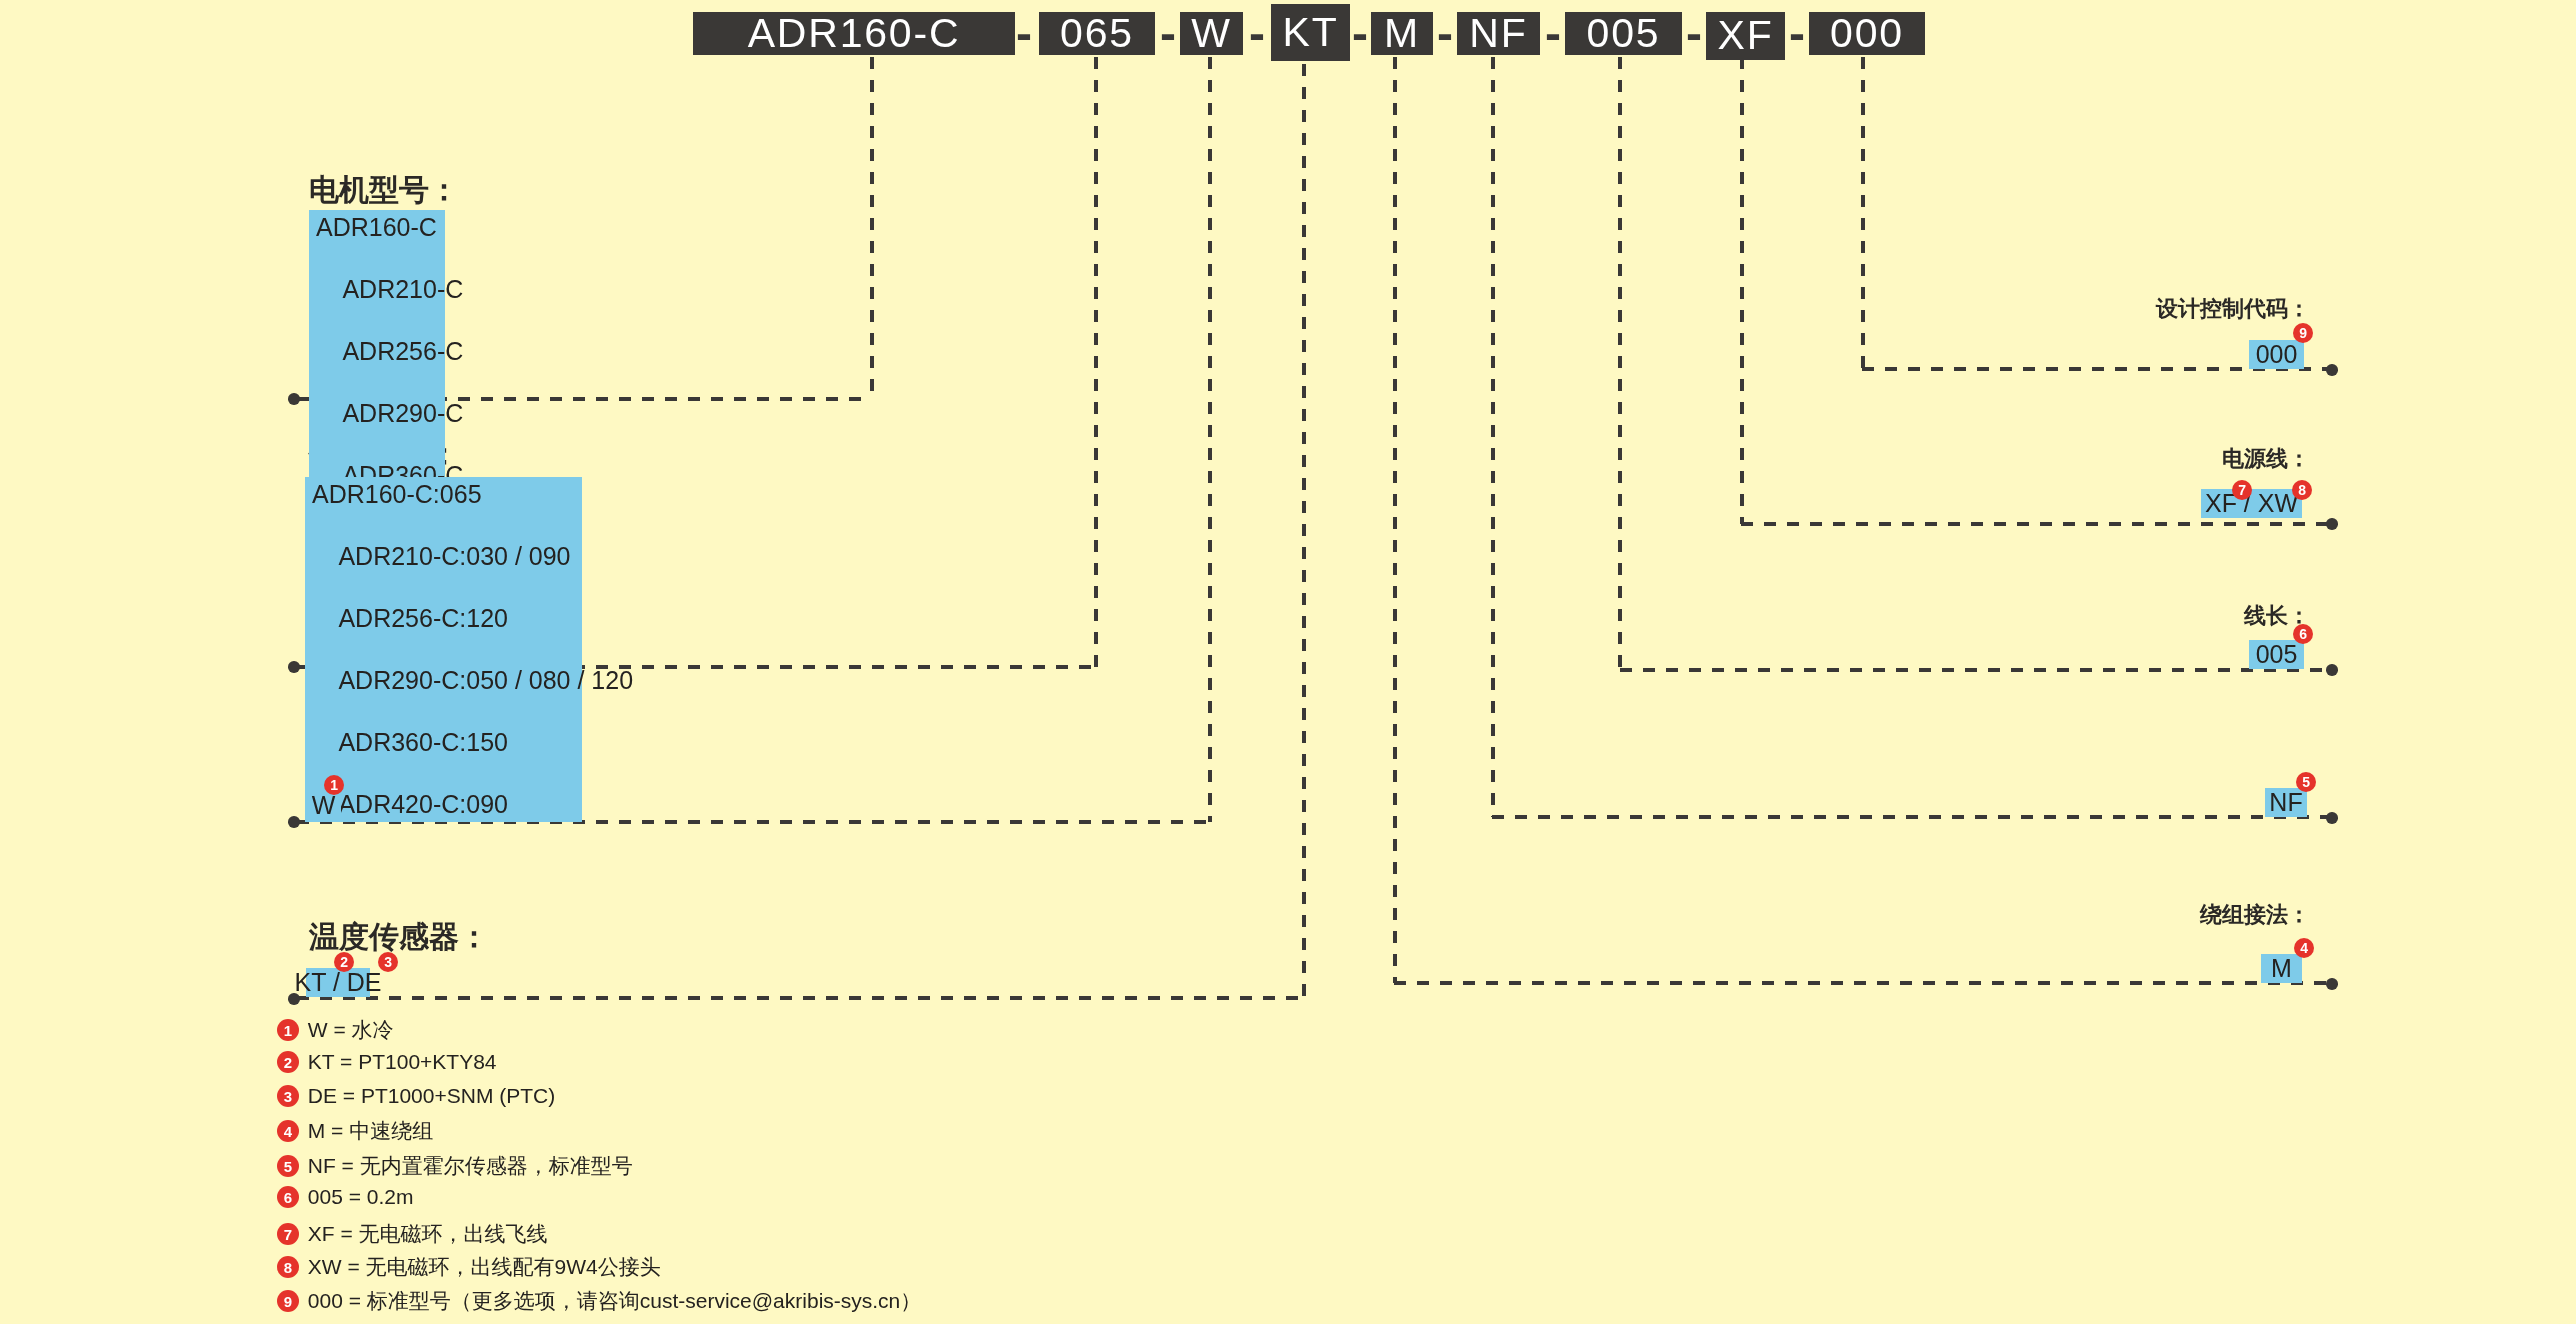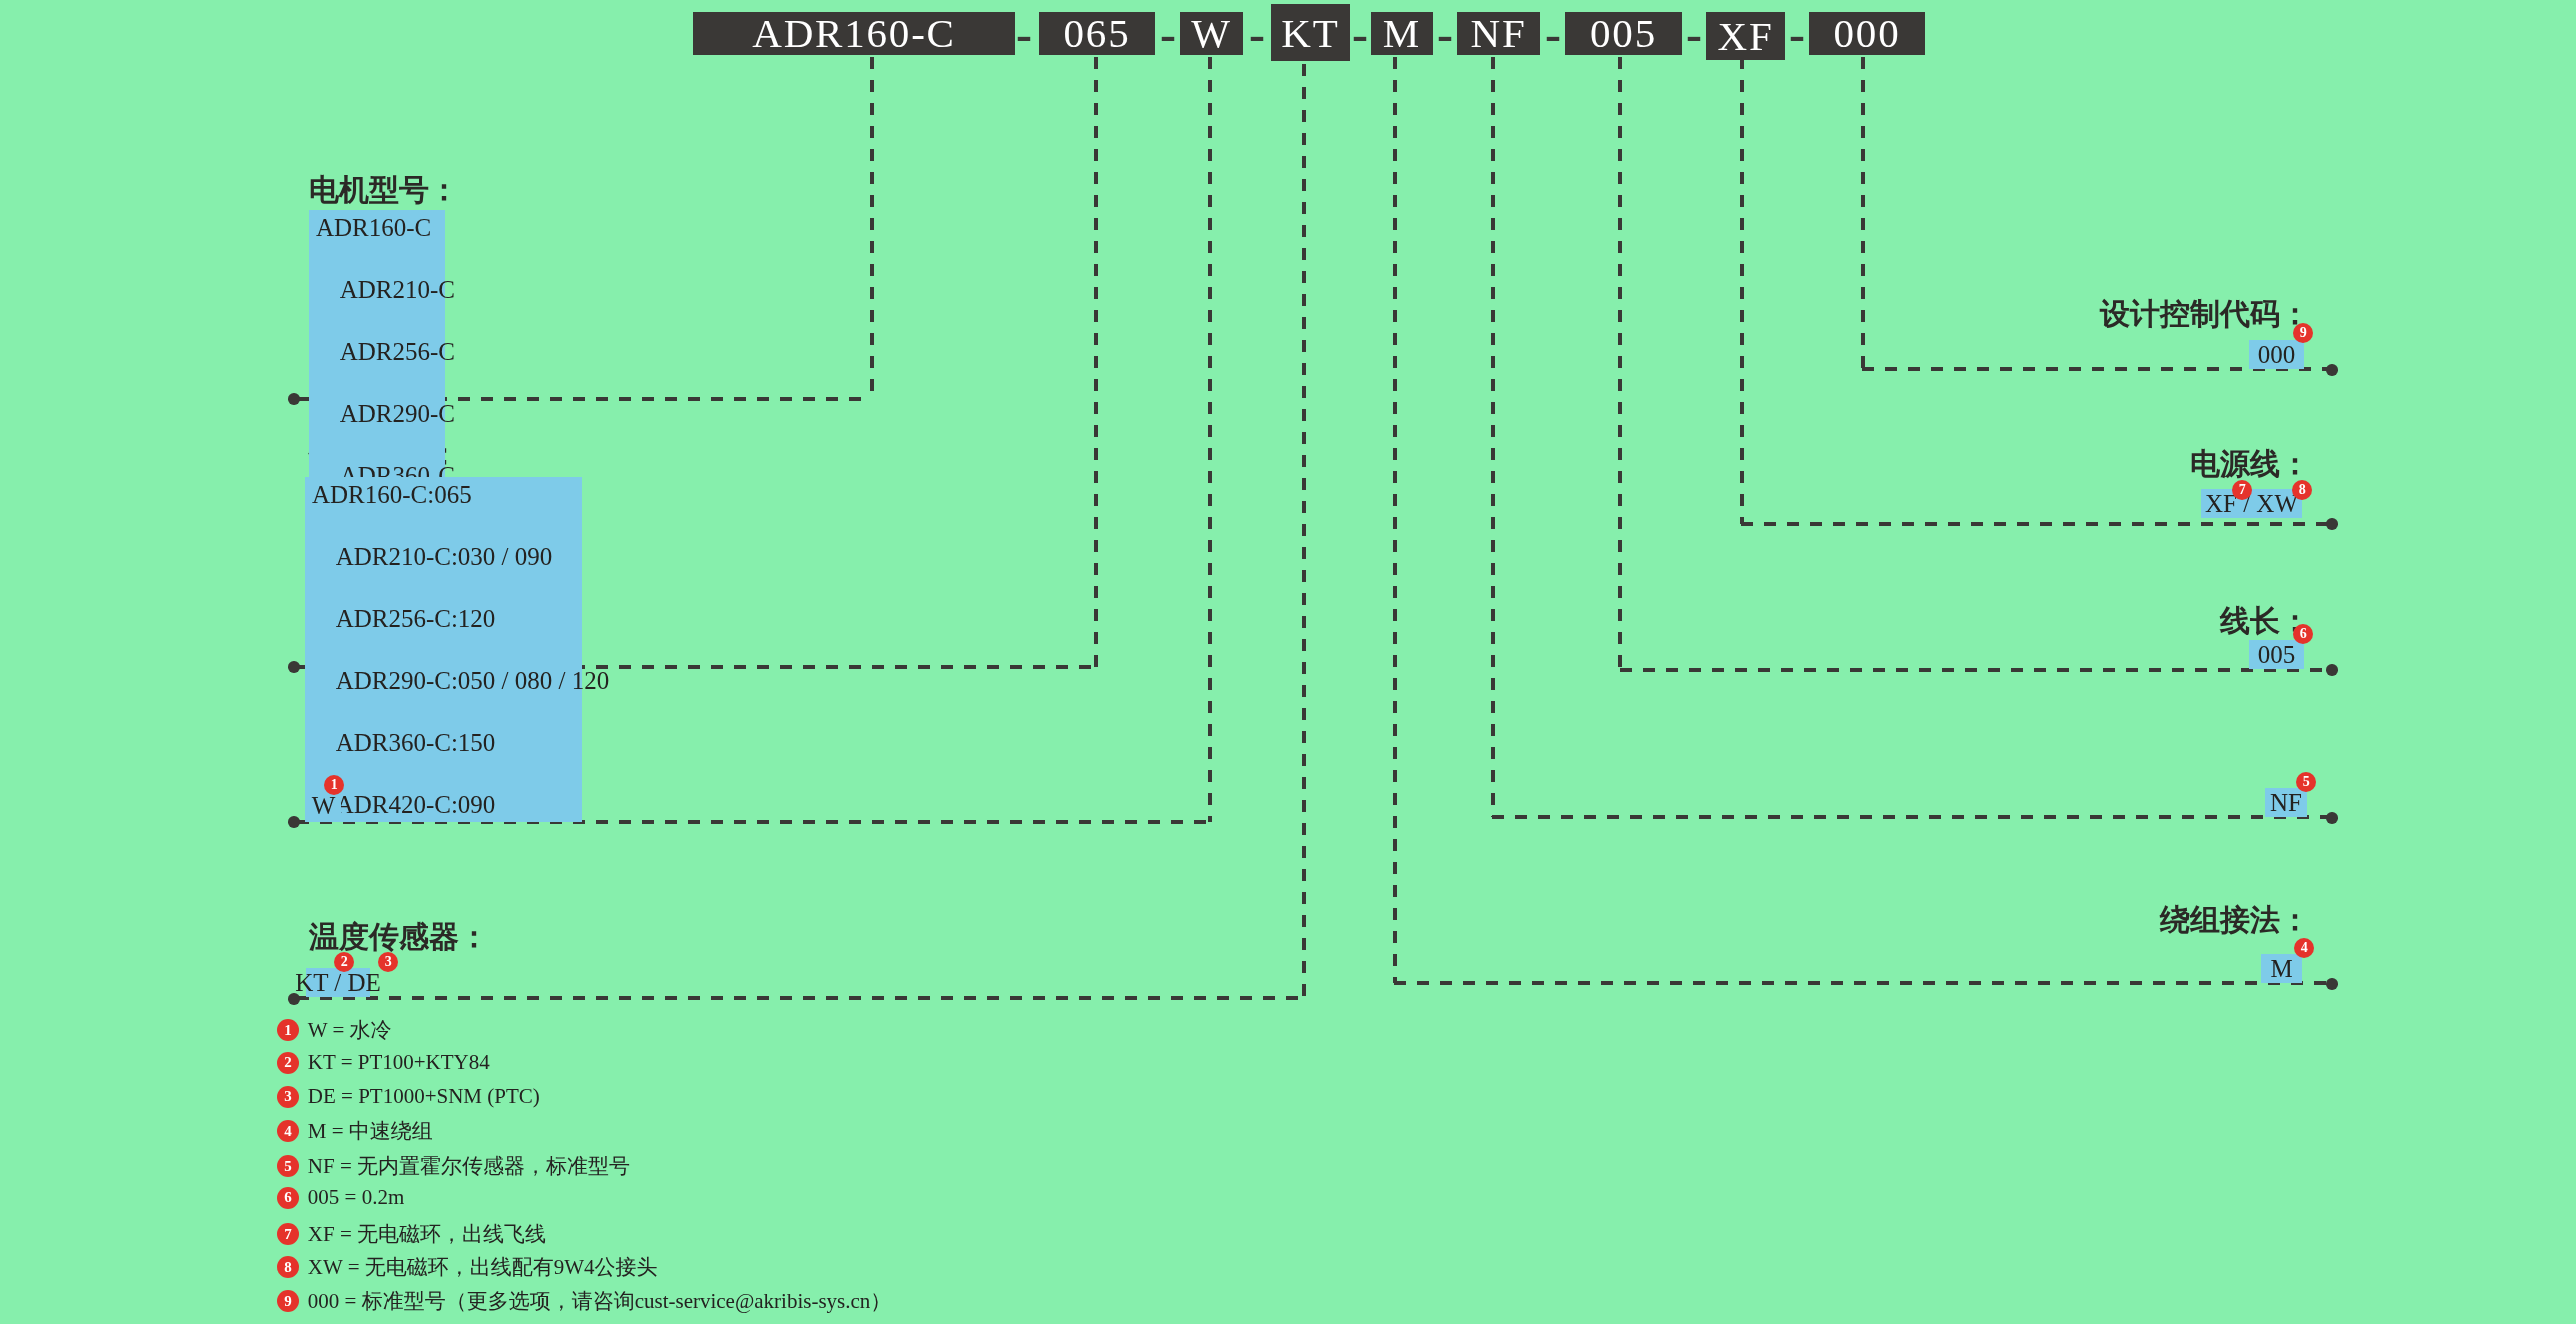--- a/index.html
+++ b/index.html
@@ -1,29 +1,29 @@
 <!DOCTYPE html>
 <html style="font-size:14px"><head>
 <meta charset="utf-8">
 <style>
   html,body{margin:0;padding:0;background:#ffffff;}
-  .canvas{position:relative;width:2576px;height:1325px;background:#86efac;overflow:hidden;
-          font-family:Liberation Serif, serif;color:#2b2926;}
+  .canvas{position:relative;width:2576px;height:1325px;background:#fef9c3;overflow:hidden;
+          font-family:Liberation Sans, sans-serif;color:#2b2926;}
   
   .seg{position:absolute;background:#3a3836;color:#ffffff;display:flex;align-items:center;
        justify-content:center;font-size:41px;letter-spacing:1.8px;white-space:nowrap;}
   .sep{position:absolute;color:#3a3836;font-size:48px;font-weight:bold;top:11.5px;height:43px;
        display:flex;align-items:center;}
   
   .hline{position:absolute;height:3.5px;background-image:repeating-linear-gradient(90deg,#3a3836 0 12.4px,transparent 12.4px 23px);}
   .vline{position:absolute;width:3.5px;background-image:repeating-linear-gradient(180deg,#3a3836 0 12.4px,transparent 12.4px 23px);}
   .dot{position:absolute;width:11.5px;height:11.5px;border-radius:50%;background:#3a3836;}
   
   .label-l{position:absolute;font-size:30px;font-weight:600;color:#2b2926;white-space:nowrap;}
-  .label-r{position:absolute;font-size:30px;font-weight:600;color:#2b2926;white-space:nowrap;
+  .label-r{position:absolute;font-size:22px;font-weight:600;color:#2b2926;white-space:nowrap;
            width:371px;text-align:right;}
   
   .bluelist{position:absolute;background:#7ecbe9;font-size:25px;line-height:31px;
             padding:1.8px 5.3px 1.8px 7px;color:#242220;white-space:pre;z-index:2;}
   .blueval{position:absolute;background:#7ecbe9;font-size:25px;color:#242220;display:flex;
            align-items:center;justify-content:center;white-space:nowrap;z-index:2;}
   
   .badge{position:absolute;width:20.3px;height:20.3px;border-radius:50%;background:#e5332b;color:#ffffff;
          font-size:14px;font-weight:bold;display:flex;align-items:center;justify-content:center;z-index:3;}
   

